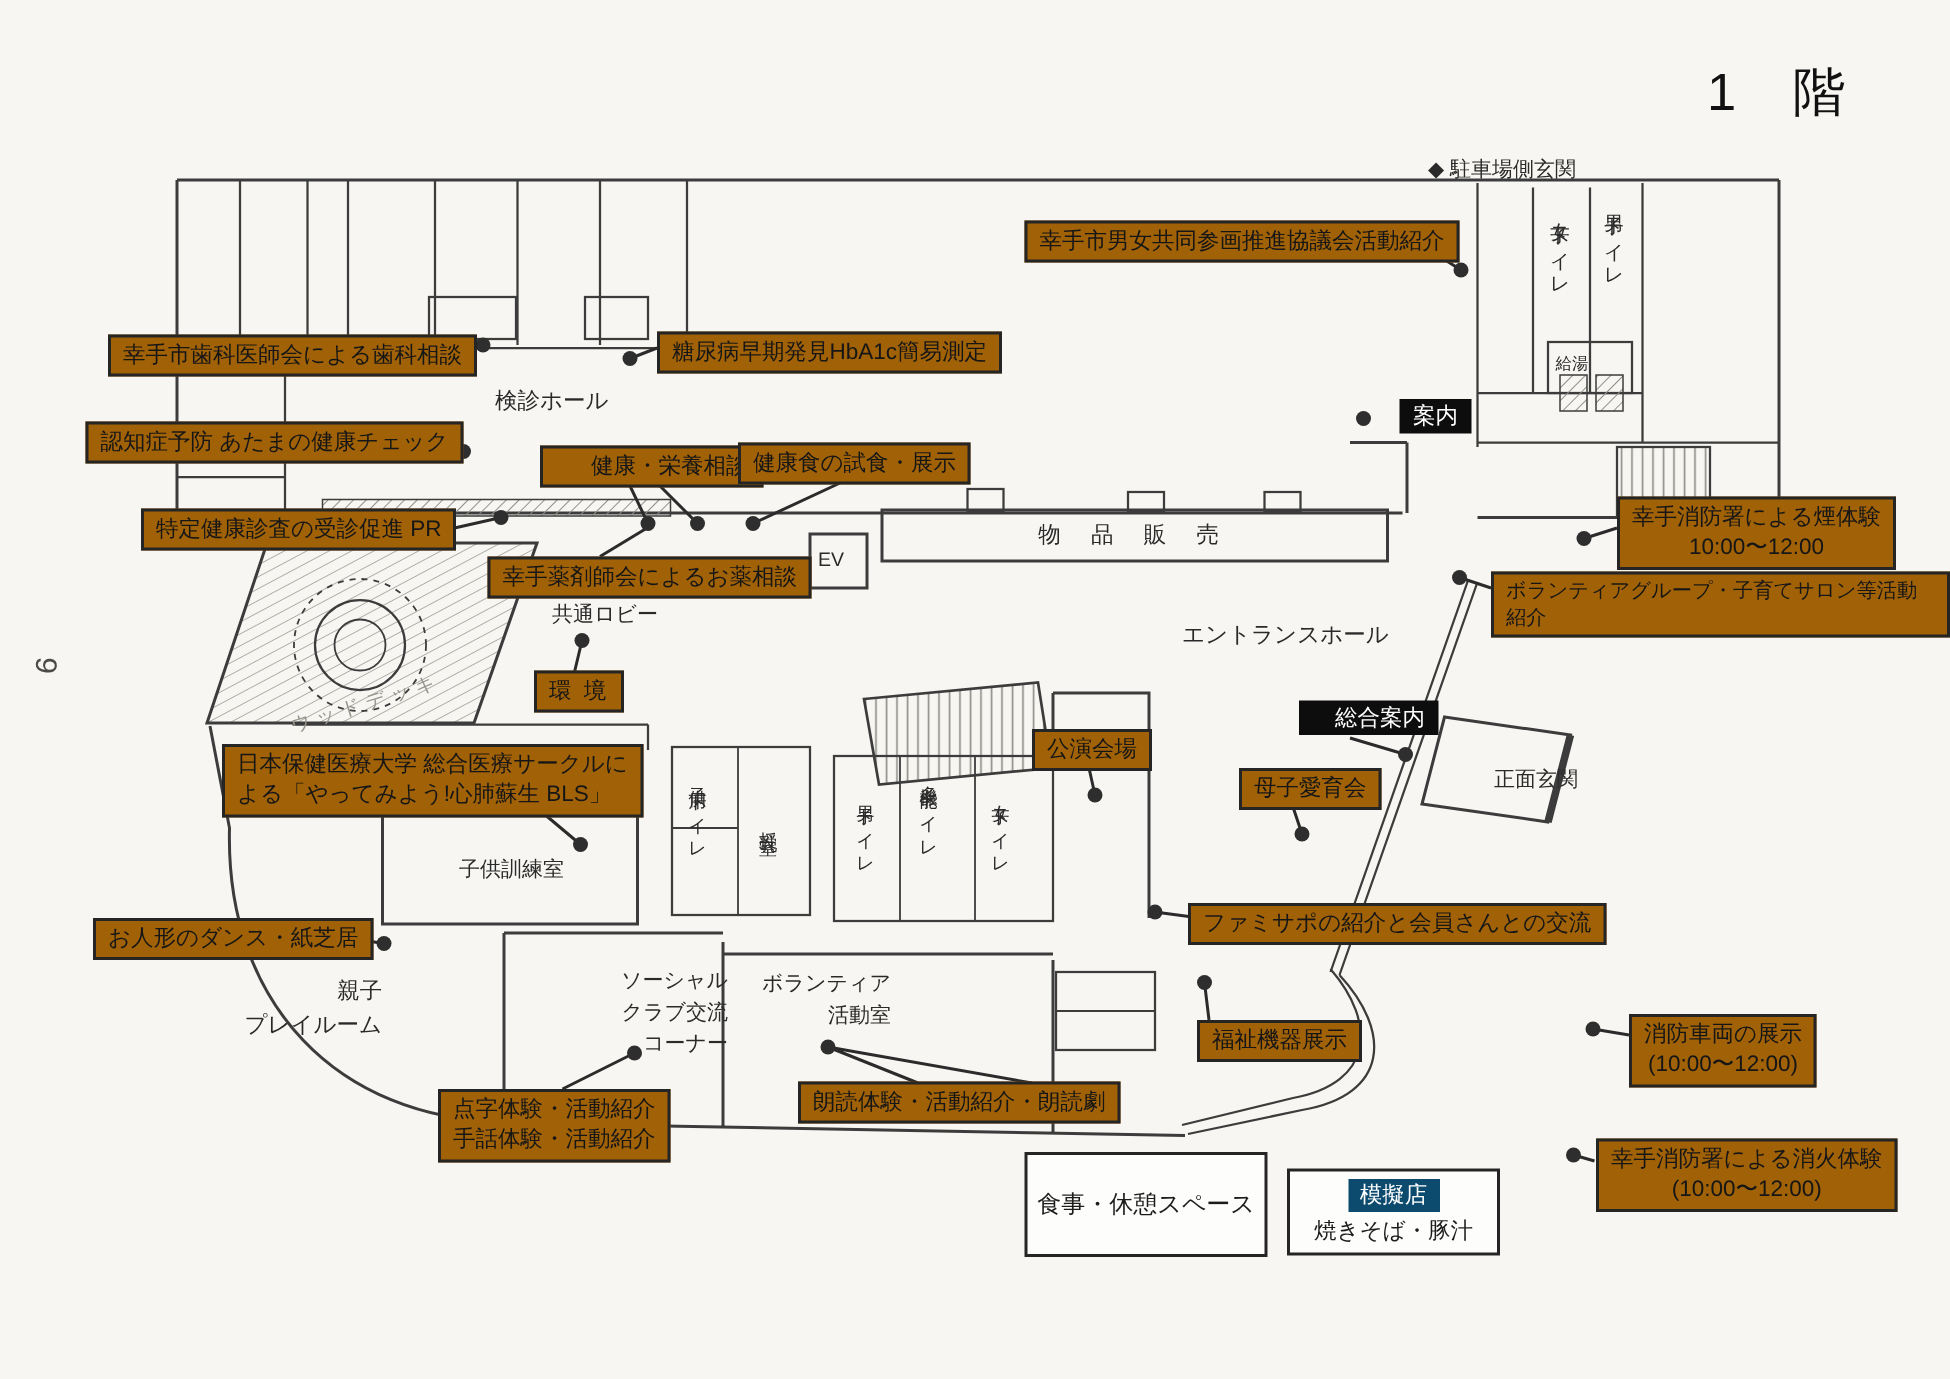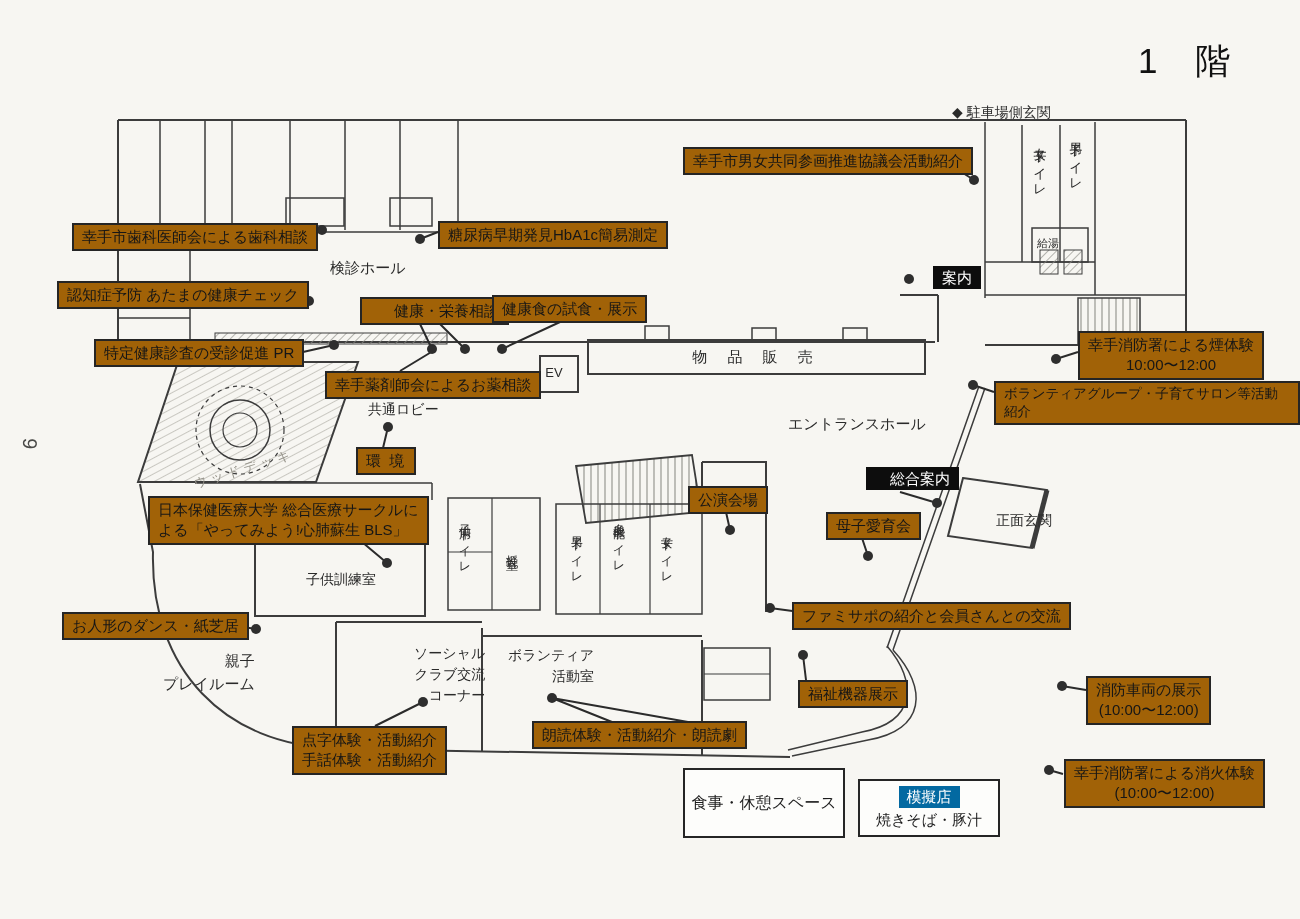--- a/index.html
+++ b/index.html
@@ -7,21 +7,21 @@
   #page{position:relative;width:1300px;height:919px;background:#f7f6f2;overflow:hidden;color:#1c1c1c;}
   .callout{position:absolute;background:#a16207;border:2px solid #252525;padding:2px 8px;
            font-size:15px;line-height:1.35;color:#161616;white-space:pre-line;z-index:3;}
   .center{text-align:center;}
   .badge{position:absolute;background:#0d0d0d;color:#ffffff;padding:1px 9px;font-size:15px;
          line-height:1.4;z-index:3;}
   .lbl{position:absolute;font-size:14px;color:#2a2a2a;white-space:pre-line;line-height:1.5;z-index:2;text-align:right;}
   .vtext{writing-mode:vertical-rl;letter-spacing:2px;}
   .foodbox{position:absolute;background:#fdfdfb;border:2px solid #252525;z-index:3;
            display:flex;flex-direction:column;align-items:center;justify-content:center;gap:3px;}
-  .inlinebadge{background:#0369a1;color:#fff;padding:0 8px;font-size:15px;line-height:1.45;}
+  .inlinebadge{background:#0c4a6e;color:#fff;padding:0 8px;font-size:15px;line-height:1.45;}
   #title{position:absolute;left:1138px;top:38px;font-size:35px;letter-spacing:14px;color:#111;z-index:2;}
   #sidenum{position:absolute;left:24px;top:432px;font-size:20px;color:#4a4a48;
            transform:rotate(95deg);z-index:2;}
   #wooddeck{position:absolute;left:192px;top:460px;font-size:13px;color:#97958c;
             letter-spacing:4px;transform:rotate(-17deg);z-index:2;}
   svg#plan{position:absolute;left:0;top:0;z-index:1;}
 </style>
 </head>
 <body>
 

